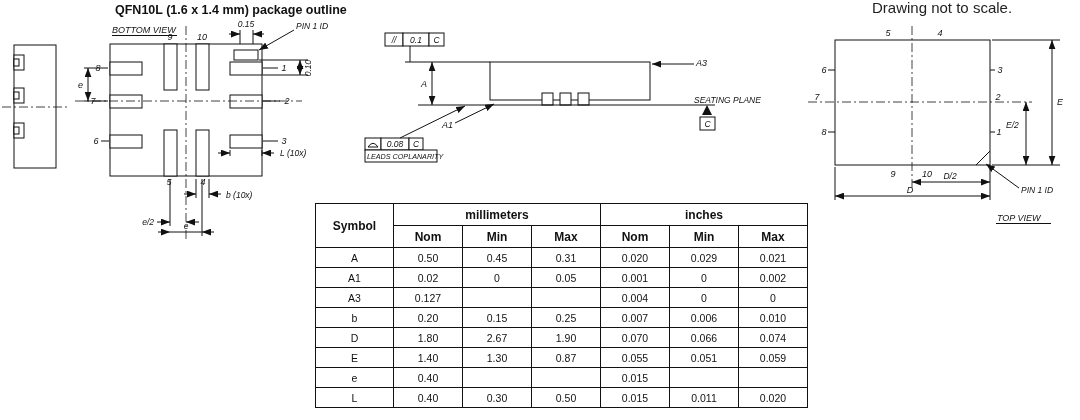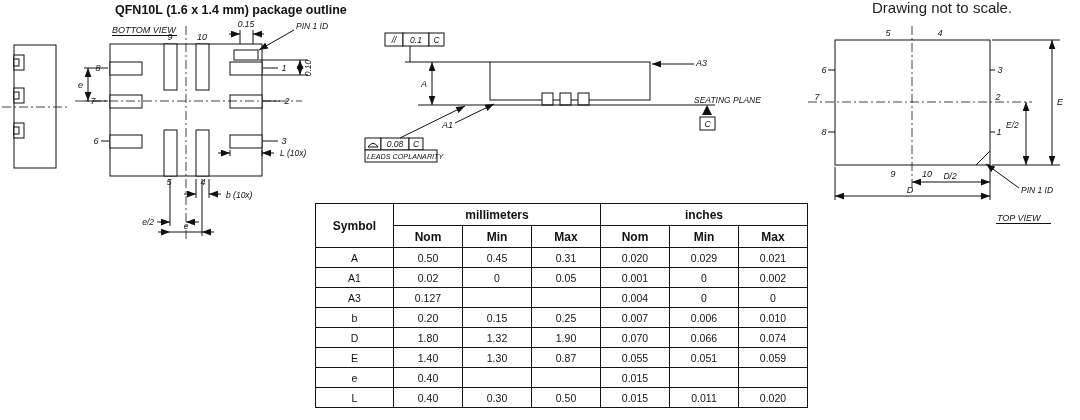--- a/index.html
+++ b/index.html
@@ -314,21 +314,21 @@
       <td>0.20</td>
       <td>0.15</td>
       <td>0.25</td>
       <td>0.007</td>
       <td>0.006</td>
       <td>0.010</td>
     </tr>
     <tr>
       <td>D</td>
       <td>1.80</td>
-      <td>1.32</td>
+      <td>2.67</td>
       <td>1.90</td>
       <td>0.070</td>
       <td>0.066</td>
       <td>0.074</td>
     </tr>
     <tr>
       <td>E</td>
       <td>1.40</td>
       <td>1.30</td>
       <td>0.87</td>

